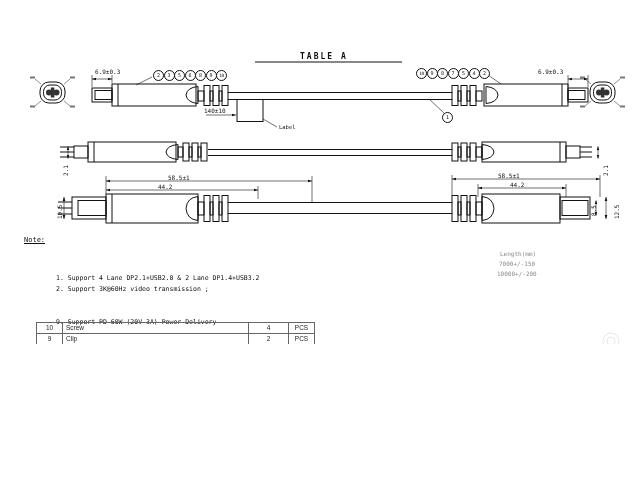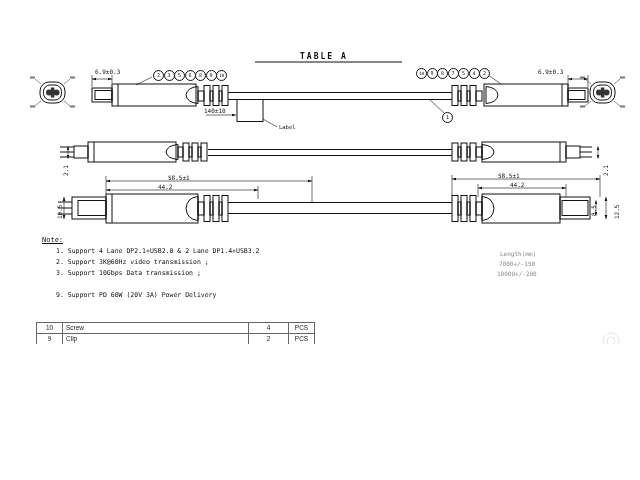--- a/index.html
+++ b/index.html
@@ -8,21 +8,21 @@
   svg.art{position:absolute;left:0;top:0;}
   .txt{position:absolute;white-space:nowrap;}
   .title{font:bold 8px "DejaVu Sans Mono",monospace;letter-spacing:2px;}
   .dim{font:6px "DejaVu Sans Mono",monospace;color:#111;}
   .tiny{font:5.5px "DejaVu Sans Mono",monospace;color:#222;}
   .rot{transform:rotate(-90deg);transform-origin:0 0;}
   .co{position:absolute;width:9px;height:9px;border:1px solid #111;border-radius:50%;
       background:#fff;font:5px/9px "DejaVu Sans Mono",monospace;text-align:center;color:#111;}
   .co.big{font-size:4.5px;letter-spacing:-0.5px;}
   .note-head{font:7px "DejaVu Sans Mono",monospace;}
-  .note-item{font:6.5px "DejaVu Sans Mono",monospace;line-height:11px;}
+  .note-item{font:6.5px "DejaVu Sans Mono",monospace;line-height:11px;margin-top:27px;}
   .len{font:6px "DejaVu Sans Mono",monospace;color:#8a8a8a;line-height:10px;}
   .bom{position:absolute;left:36px;top:322px;border-collapse:collapse;table-layout:fixed;}
   .bom td{border:1px solid #666;font:6.5px "Liberation Sans",sans-serif;color:#222;
           height:9.8px;padding:0 3px;overflow:hidden;white-space:nowrap;}
   .bom td.c{text-align:center;padding:0 1px;}
 </style>
 </head>
 <body>
 
 <div class="canvas">
@@ -253,24 +253,23 @@
   <span class="co big" style="left:416px;top:68px;">10</span>
   <span class="co" style="left:426.5px;top:68px;">9</span>
   <span class="co" style="left:437px;top:68px;">8</span>
   <span class="co" style="left:447.5px;top:68px;">7</span>
   <span class="co" style="left:458px;top:68px;">5</span>
   <span class="co" style="left:468.5px;top:68px;">4</span>
   <span class="co" style="left:479px;top:68px;">2</span>
 
   <span class="co" style="left:442px;top:112px;">1</span>
 
-  <div class="txt note-head" style="left:42px;top:236px;text-decoration:underline;">Note:</div>
+  <div class="txt note-head" style="left:24px;top:236px;text-decoration:underline;">Note:</div>
   <div class="txt note-item" style="left:56px;top:246px;">1. Support 4 Lane DP2.1+USB2.0 &amp; 2 Lane DP1.4+USB3.2</div>
   <div class="txt note-item" style="left:56px;top:257px;">2. Support 3K@60Hz video transmission ;</div>
-  <div class="txt note-item" style="left:56px;top:268px;">3. Support 10Gbps Data transmission ;</div>
   <div class="txt note-item" style="left:56px;top:290px;">9. Support PD 60W (20V 3A) Power Delivery</div>
 
   <div class="txt len" style="left:500px;top:249px;">Length(mm)</div>
   <div class="txt len" style="left:499px;top:259px;">7000+/-150</div>
   <div class="txt len" style="left:497px;top:269px;">10000+/-200</div>
 
   <table class="bom">
     <colgroup>
         <col style="width:26px">
         <col style="width:186px">

